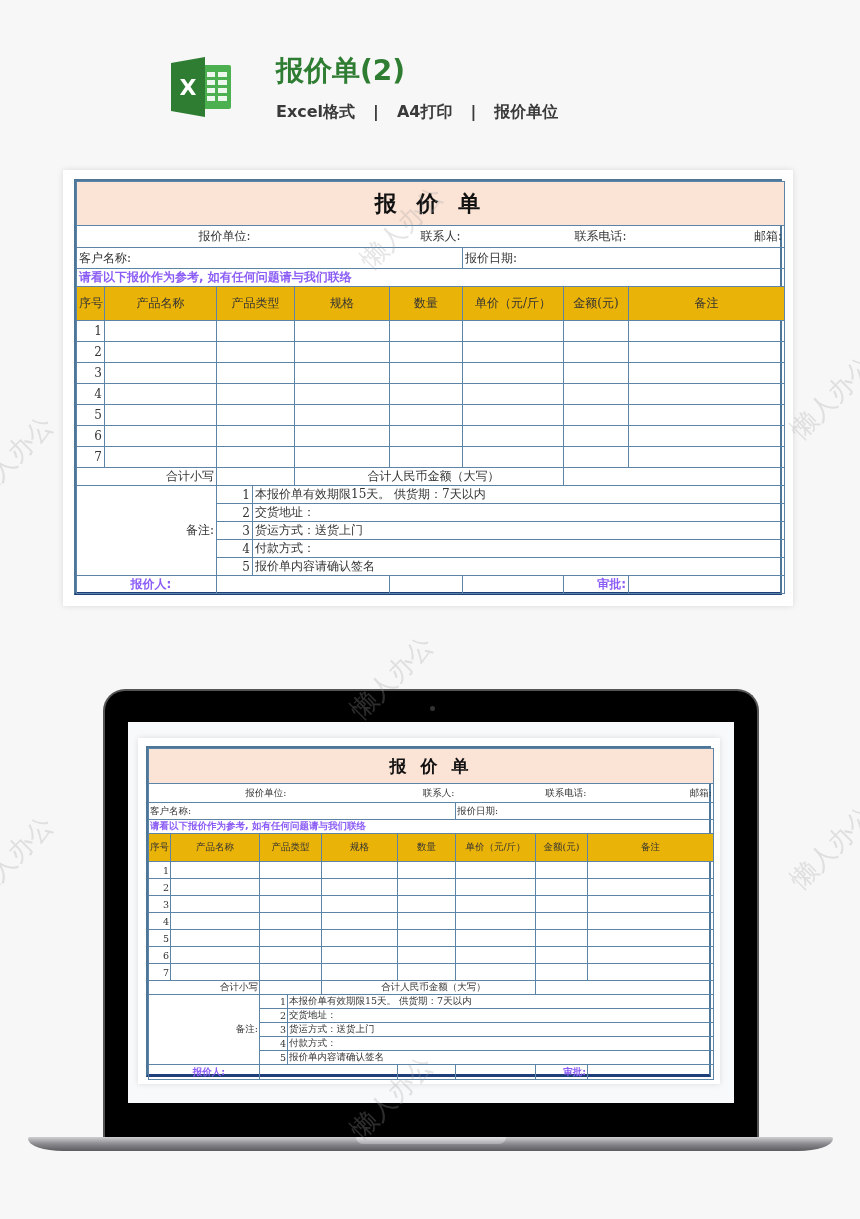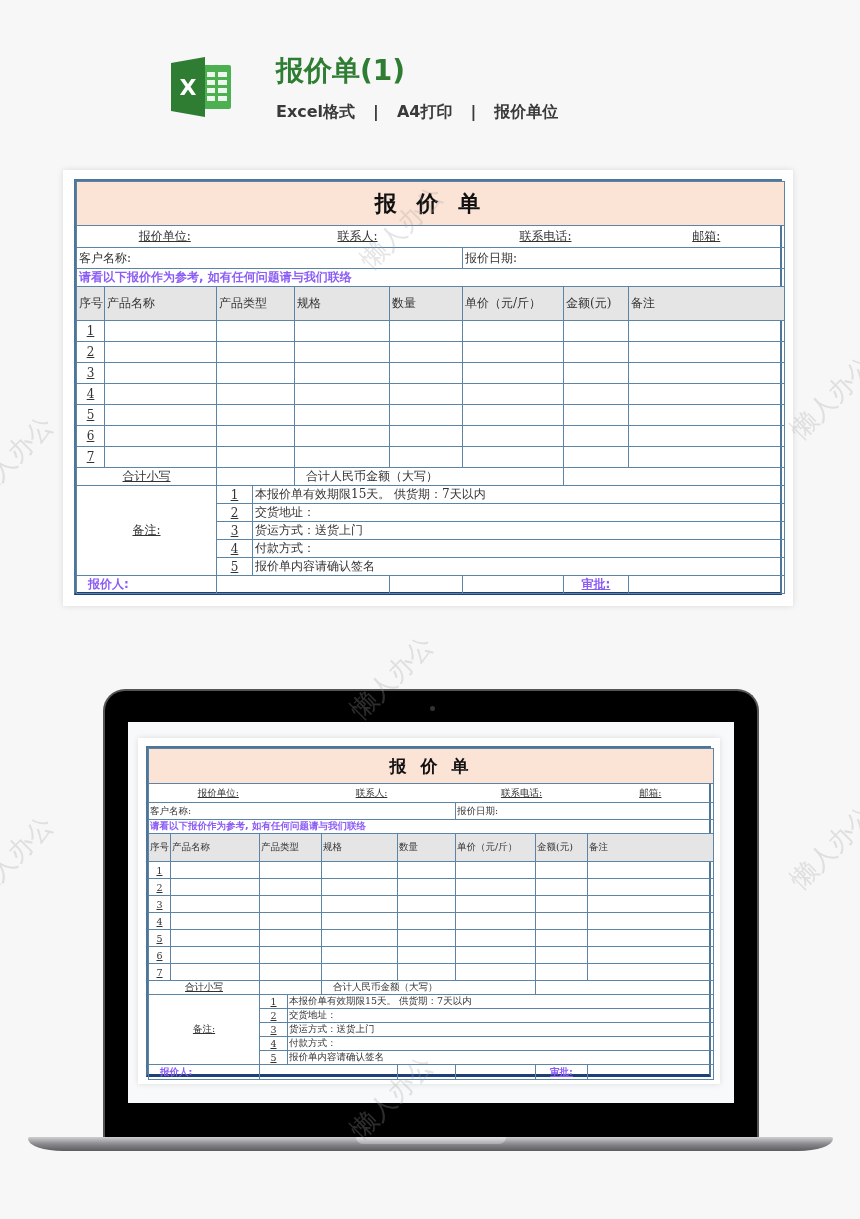--- a/index.html
+++ b/index.html
@@ -12,23 +12,23 @@
   .hdr-sub { position: absolute; left: 276px; top: 102px; font-family: "DejaVu Sans", sans-serif; font-weight: bold; font-size: 16px; color: #3a3a3a; display: flex; gap: 0; }
   .hdr-sub span { white-space: nowrap; }
   .hdr-sub .sep { margin: 0 18px; }
 
   
   .card { position: absolute; background: #fff; box-shadow: 0 0 6px rgba(0,0,0,0.12); }
   .sheet { position: absolute; border: 2px solid #4e7698; border-bottom: 3px solid #1f3f7a; background: #fff; }
   .sheet table { border-collapse: collapse; width: 100%; height: 100%; table-layout: fixed; }
   .sheet td { border: 1px solid #5b84a6; padding: 0 2px; white-space: nowrap; overflow: hidden; vertical-align: middle; color: #333; }
   .sheet .title-cell { background: #fbe3d6; text-align: center; font-family: "DejaVu Sans", sans-serif; font-weight: bold; color: #111; }
-  .sheet .hcell { background: #e5e5e5; }
-  .sheet .c { text-align: center; text-decoration: underline; }
-  .sheet .r { text-align: left; padding-left: 11px; }
+  .sheet .hcell { background: #eab308; text-align: center; }
+  .sheet .c { text-align: right; }
+  .sheet .r { text-align: center; padding-left: 11px; }
   .sheet .b { font-weight: bold; font-family: "DejaVu Sans", sans-serif; color: #8b5cf6; }
   .sheet .nob { border-left: none; border-right: none; }
 
   
   .big td { font-size: 12px; }
   .big .title-cell { font-size: 22px; letter-spacing: 6px; }
   
   .small td { font-size: 9.5px; padding: 0 1px; }
   .small .title-cell { font-size: 17px; letter-spacing: 4px; }
 
@@ -53,21 +53,21 @@
     <rect x="36" y="23" width="8" height="5"></rect>
       <rect x="47" y="23" width="9" height="5"></rect>
     <rect x="36" y="31" width="8" height="5"></rect>
       <rect x="47" y="31" width="9" height="5"></rect>
     <rect x="36" y="39" width="8" height="5"></rect>
       <rect x="47" y="39" width="9" height="5"></rect>
   </g>
   <polygon points="0,6 34,0 34,60 0,54" fill="#2e7d32"></polygon>
   <text x="17" y="38" font-family="DejaVu Sans, sans-serif" font-weight="bold" font-size="22" fill="#fff" text-anchor="middle">X</text>
 </svg>
-<div class="hdr-title">报价单(1)</div>
+<div class="hdr-title">报价单(2)</div>
 <div class="hdr-sub">
   <span>Excel格式</span>
   <span class="sep">|</span>
   <span>A4打印</span>
   <span class="sep">|</span>
   <span>报价单位</span>
 </div>
 
 <div class="card" style="left:63px; top:170px; width:730px; height:436px;"></div>
 <div class="sheet big" style="left:74px; top:179px; width:708px; height:416px;">

